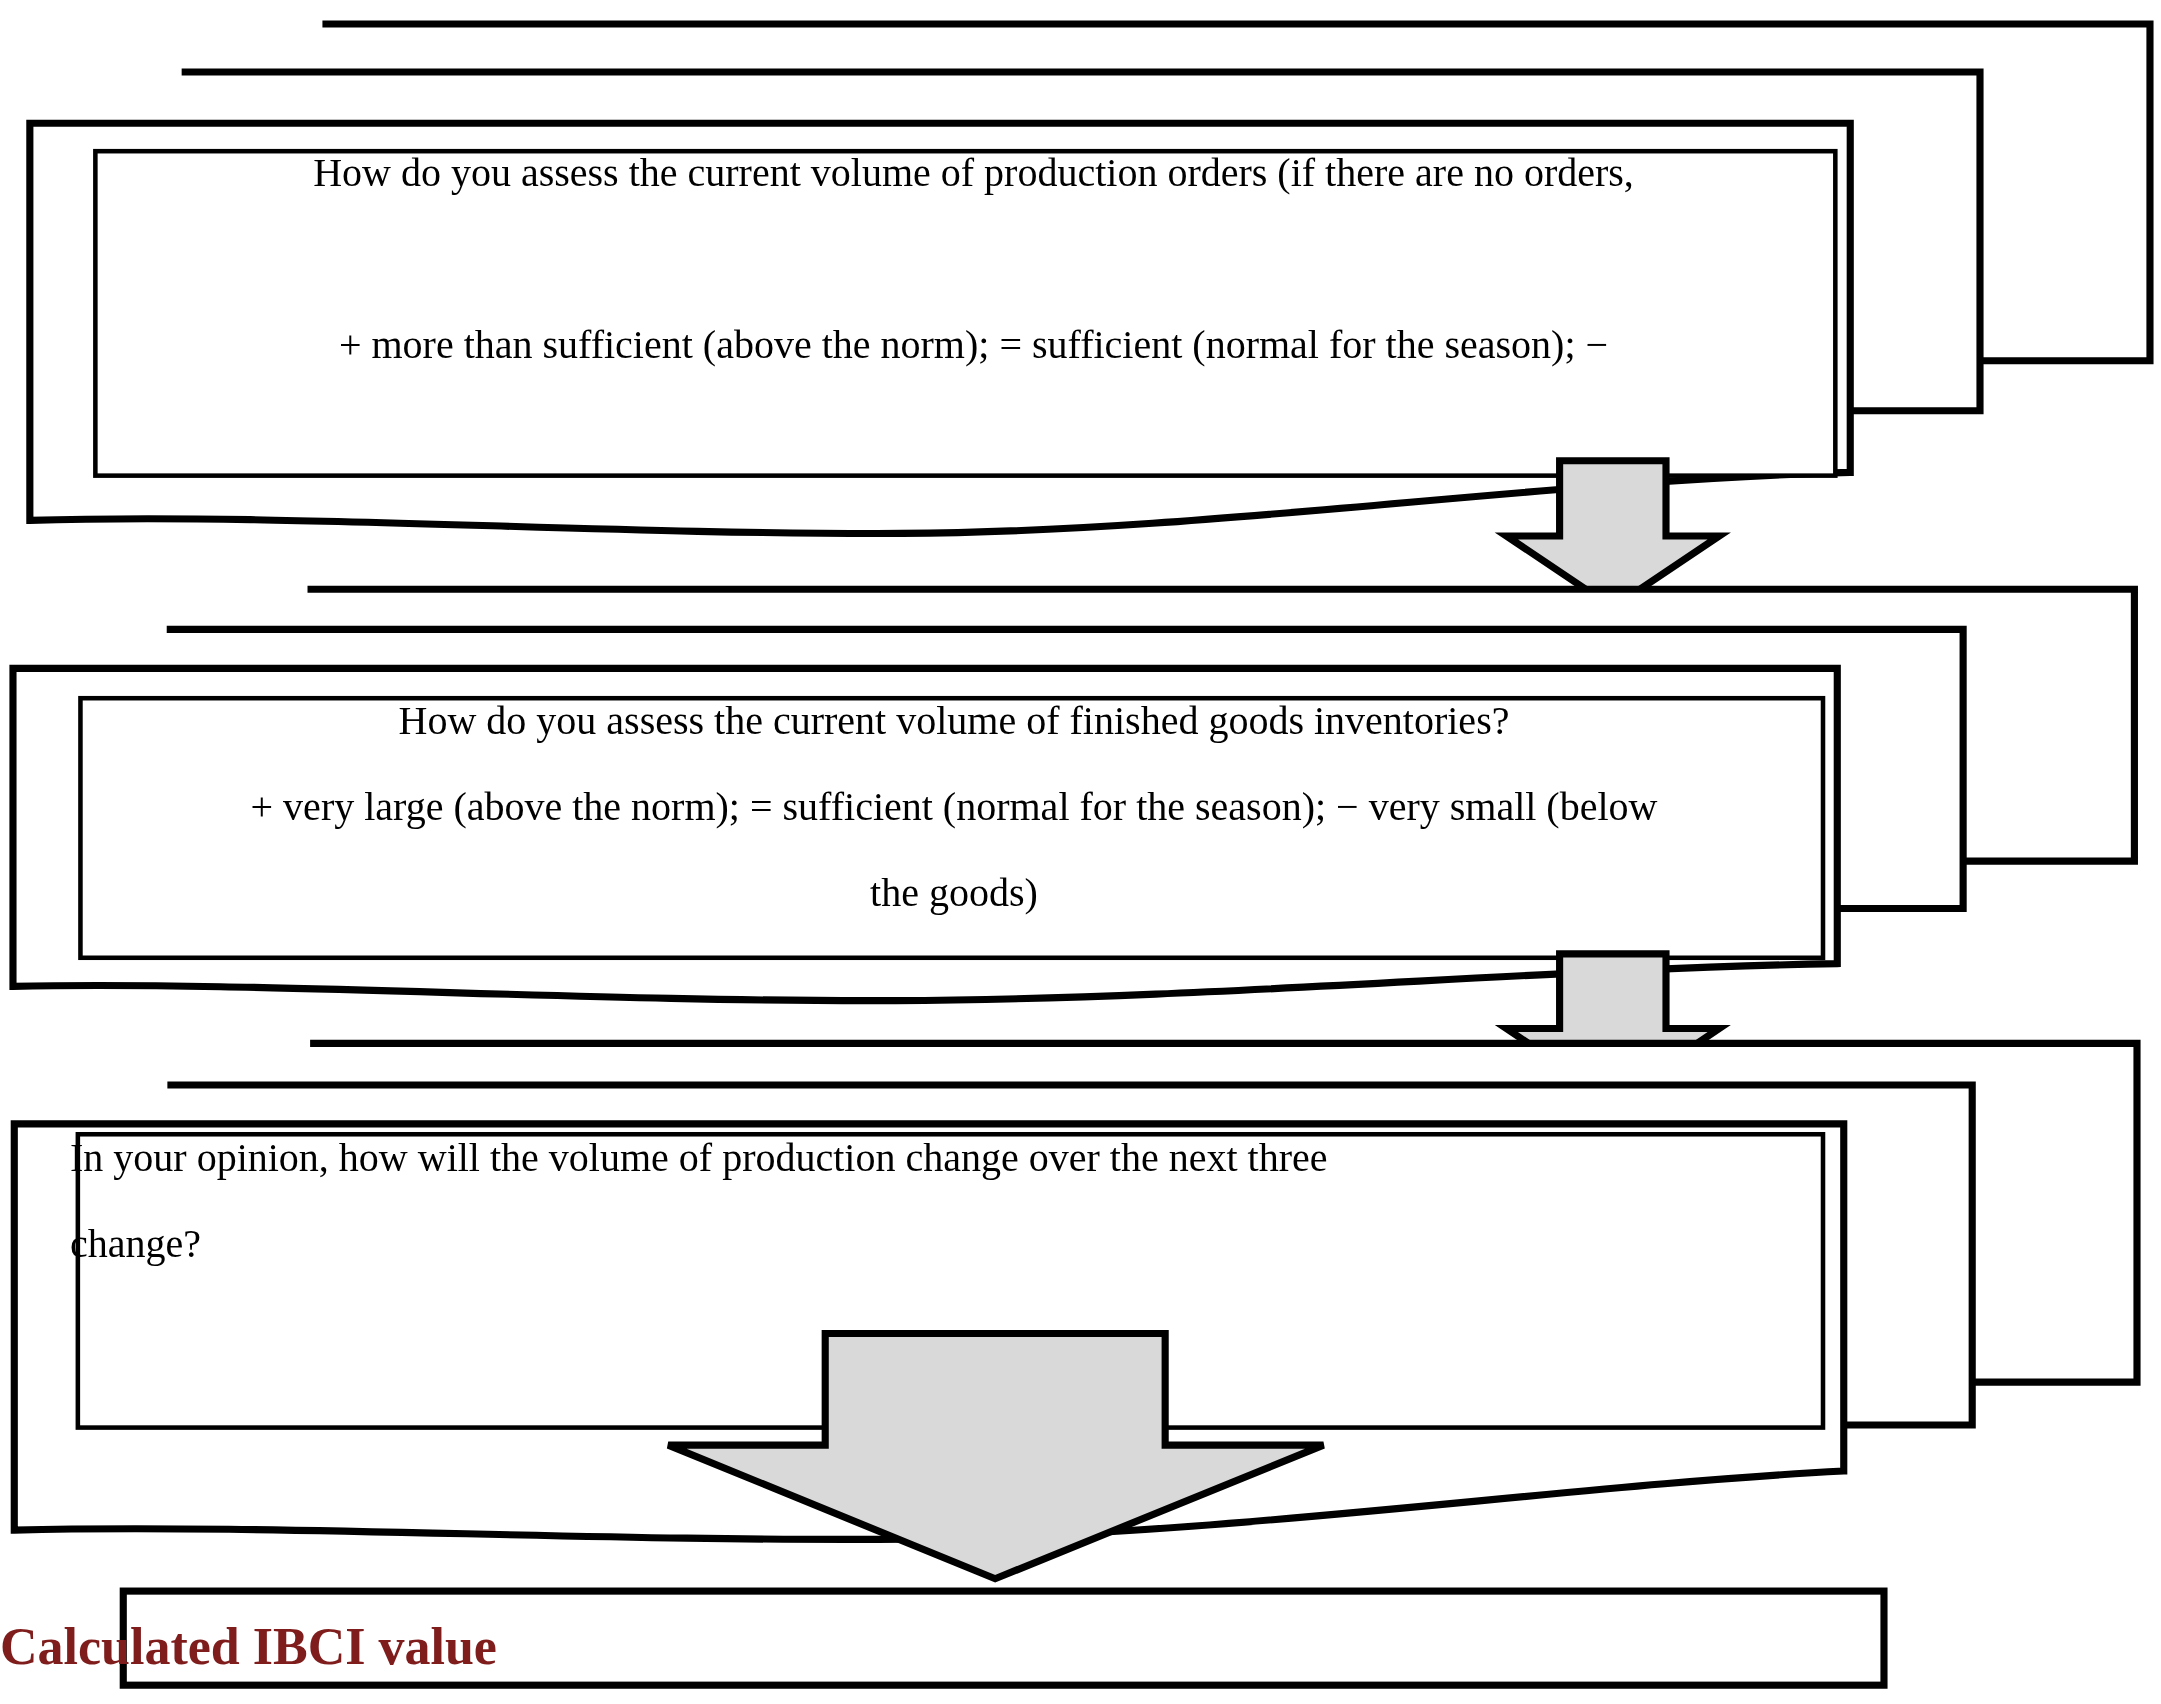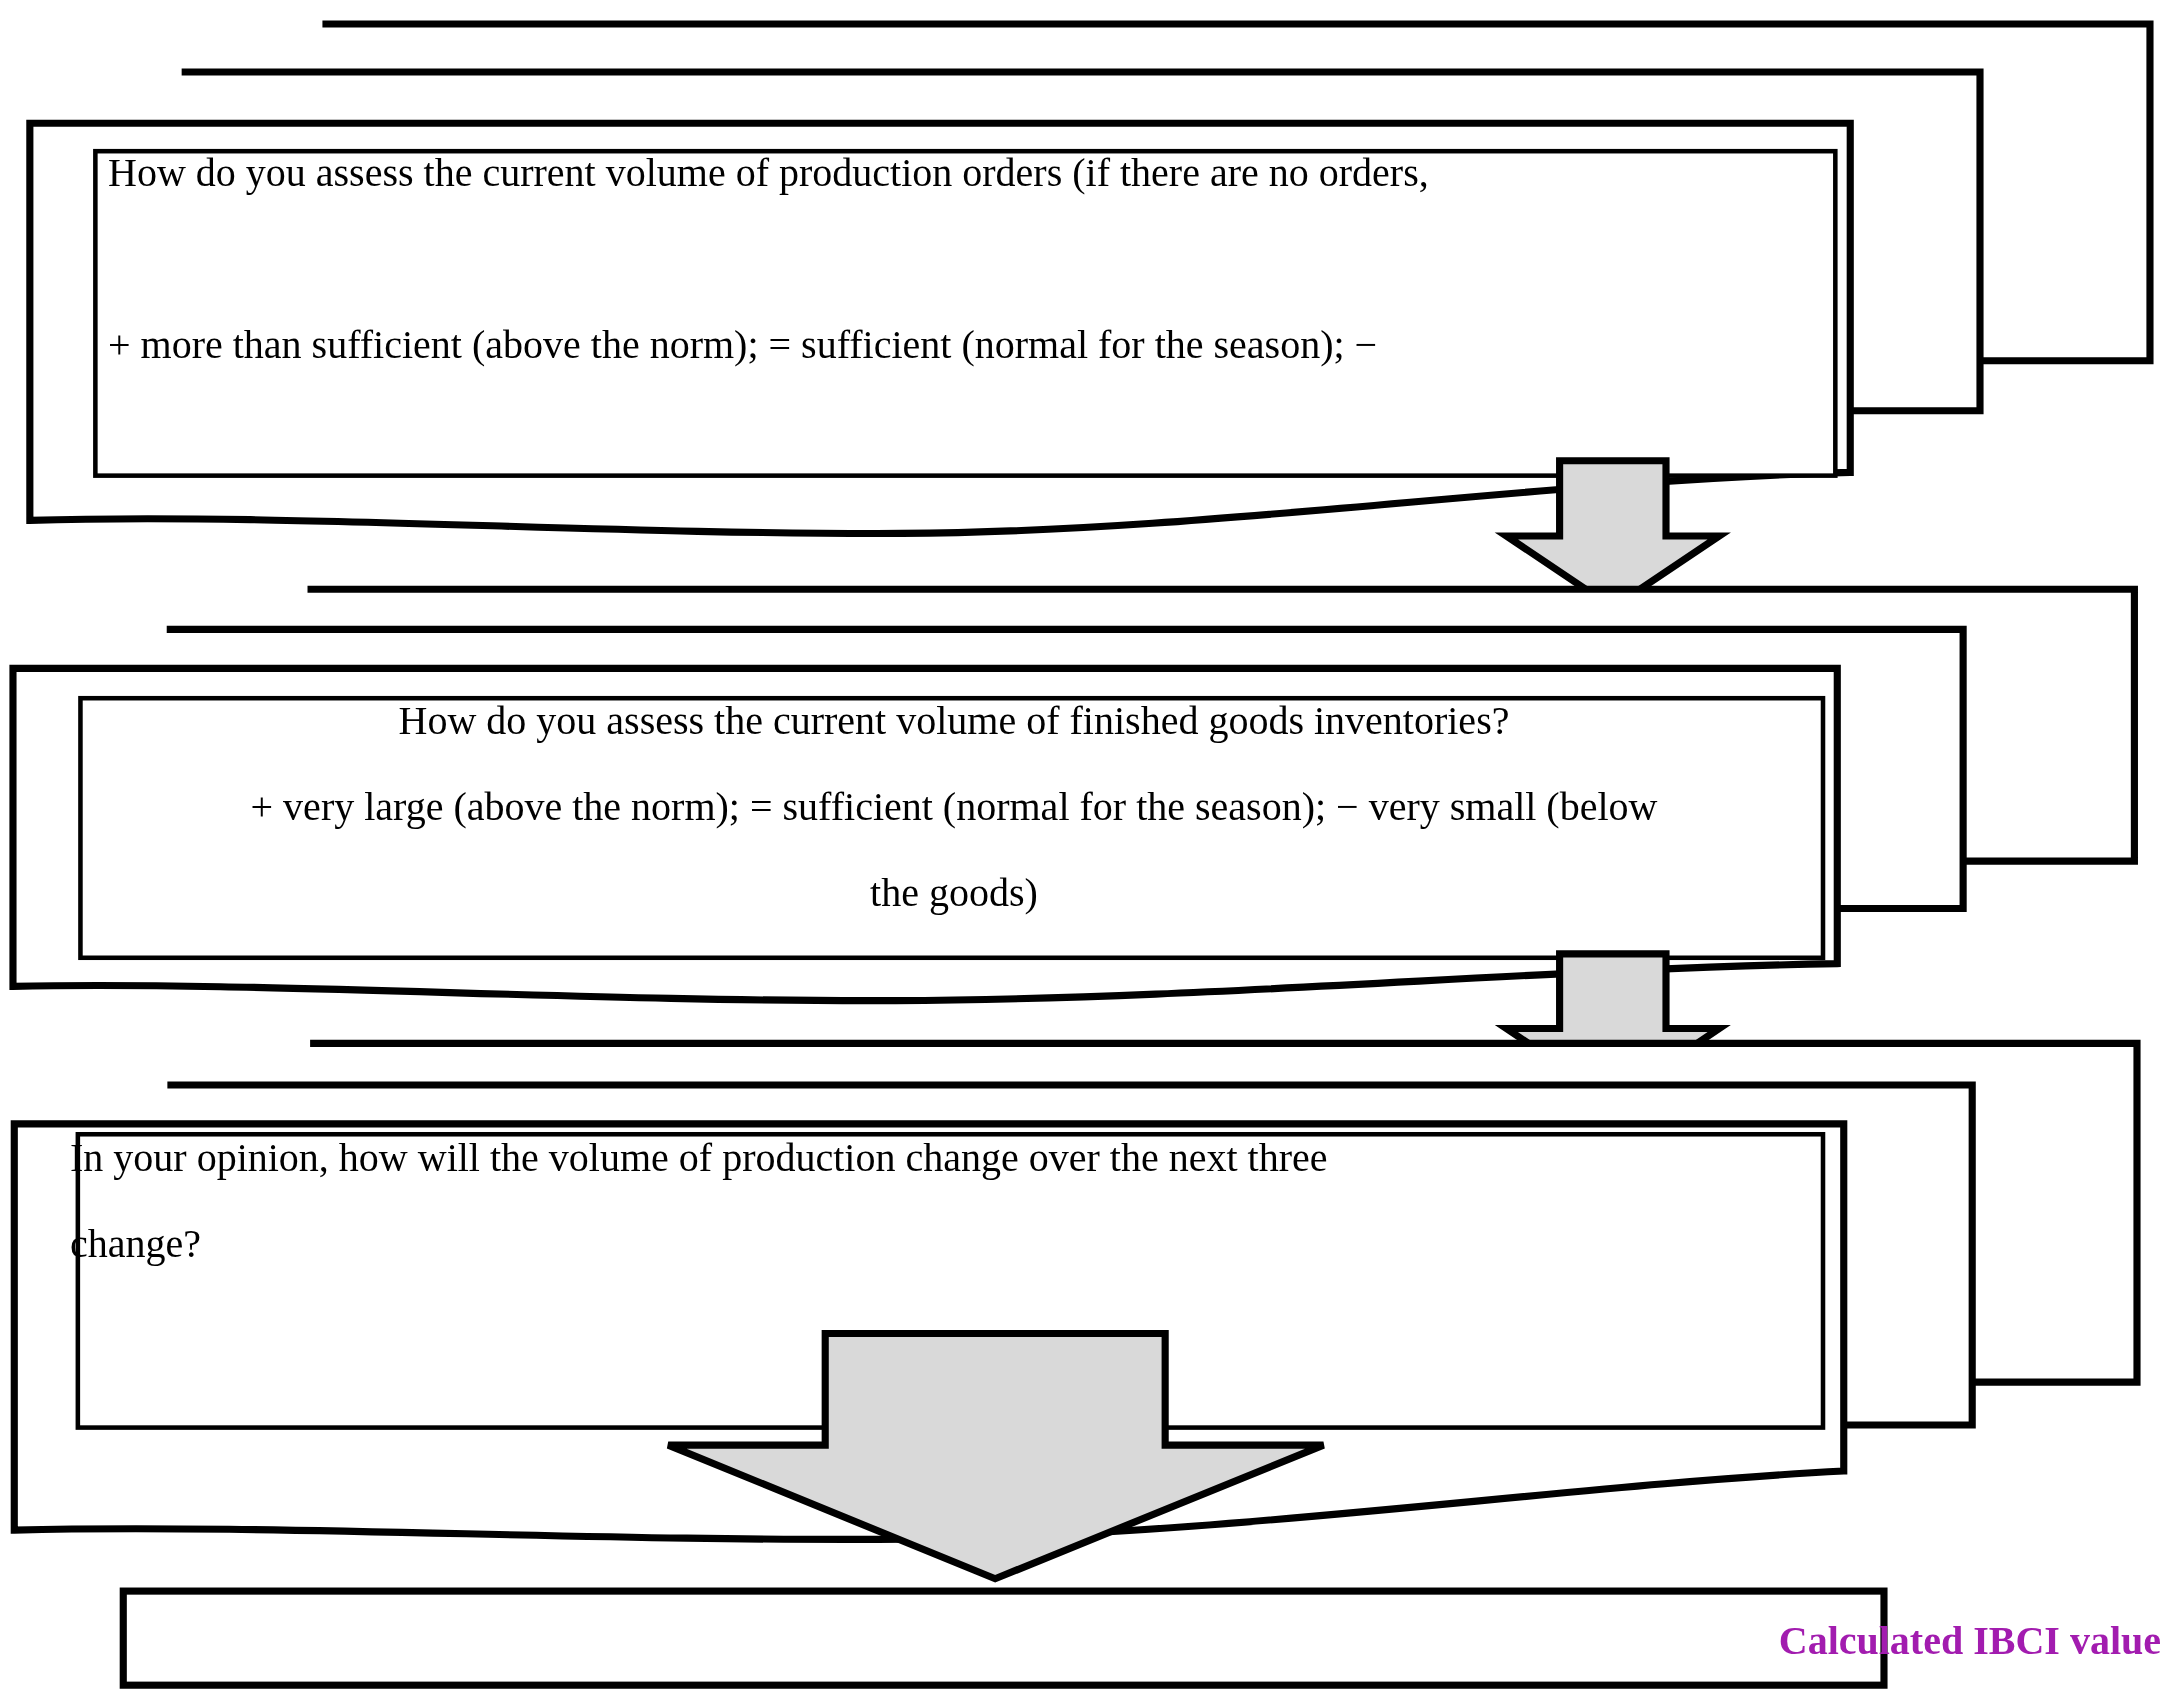--- a/index.html
+++ b/index.html
@@ -34,24 +34,24 @@
     position: absolute;
     font-family: "Liberation Serif", "DejaVu Serif", serif;
     font-size: 40px;
     line-height: 86px;
     color: #000000;
     white-space: pre-wrap;
   }
   .result-text {
     position: absolute;
     font-family: "Liberation Serif", "DejaVu Serif", serif;
-    font-size: 40px;
+    font-size: 52px;
     font-weight: bold;
-    color: #a21caf;
-    text-align: right;
+    color: #7f1d1d;
+    text-align: left;
     width: 100%;
     left: 0;
   }
 </style>
 </head>
 <body>
 
 <div id="stage">
 
   <svg id="diagram-svg" viewBox="0 0 3331 2626" preserveAspectRatio="none">
@@ -97,21 +97,21 @@
 
     <g>
       <path d="M 1272,2245 L 1796,2245 L 1796,2417 L 2040,2417 L 1534,2623 L 1030,2417 L 1272,2417 Z" fill="#D9D9D9" stroke="#000000" stroke-width="11" stroke-linejoin="miter" transform="translate(0,-190)"></path>
     </g>
 
     <rect x="190" y="2452" width="2714" height="145" fill="#FFFFFF" stroke="#000000" stroke-width="11"></rect>
   </svg>
 
   <div class="txt-layer">
 
-    <div class="qbox-text" style="left:108px; top:130px; width:1713px;"><span>How do you assess the current volume of production orders (if there are no orders,</span><br><br><span>+ more than sufficient (above the norm); = sufficient (normal for the season); −</span><br></div>
+    <div class="qbox-text" style="left:117px; top:130px; width:1713px;text-align:center;"><span>How do you assess the current volume of production orders (if there are no orders,</span><br><br><span>+ more than sufficient (above the norm); = sufficient (normal for the season); −</span><br></div>
 
     <div class="qbox-text" style="left:91px; top:678px; width:1726px;text-align:center;"><span>How do you assess the current volume of finished goods inventories?</span><br><span>+ very large (above the norm); = sufficient (normal for the season); − very small (below</span><br><span>the goods)</span></div>
 
     <div class="qbox-text" style="left:70px; top:1115px; width:1726px;"><span>In your opinion, how will the volume of production change over the next three</span><br><span>change?</span><br></div>
 
     <div class="result-text" style="top:1617px;">Calculated IBCI value</div>
 
   </div>
 </div>
 

